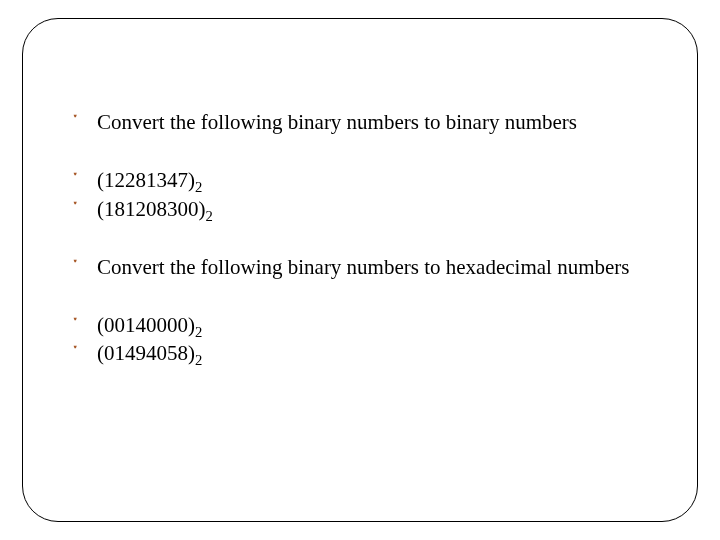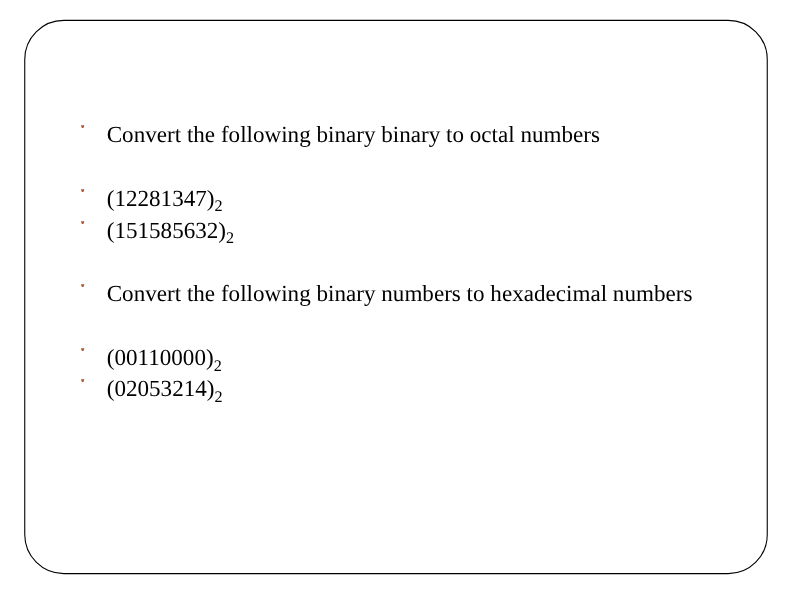--- a/index.html
+++ b/index.html
@@ -55,49 +55,49 @@
 </style>
 </head>
 <body>
 
 <div class="slide">
   <div class="frame">
     <div class="content">
 
       <div class="item">
         <span class="bullet">་</span>
-        <span class="txt">Convert the following binary binary to octal numbers</span>
+        <span class="txt">Convert the following binary numbers to binary numbers</span>
       </div>
 
       <div class="gap-md"></div>
 
       <div class="item">
         <span class="bullet">་</span>
         <span class="txt"><span>(12281347)</span><sub>2</sub></span>
       </div>
 
       <div class="item">
         <span class="bullet">་</span>
-        <span class="txt"><span>(151585632)</span><sub>2</sub></span>
+        <span class="txt"><span>(181208300)</span><sub>2</sub></span>
       </div>
 
       <div class="gap-md"></div>
 
       <div class="item">
         <span class="bullet">་</span>
         <span class="txt">Convert the following binary numbers to hexadecimal numbers</span>
       </div>
 
       <div class="gap-md"></div>
 
       <div class="item">
         <span class="bullet">་</span>
-        <span class="txt"><span>(00110000)</span><sub>2</sub></span>
+        <span class="txt"><span>(00140000)</span><sub>2</sub></span>
       </div>
 
       <div class="item">
         <span class="bullet">་</span>
-        <span class="txt"><span>(02053214)</span><sub>2</sub></span>
+        <span class="txt"><span>(01494058)</span><sub>2</sub></span>
       </div>
 
     </div>
   </div>
 </div>
 
 </body></html>

